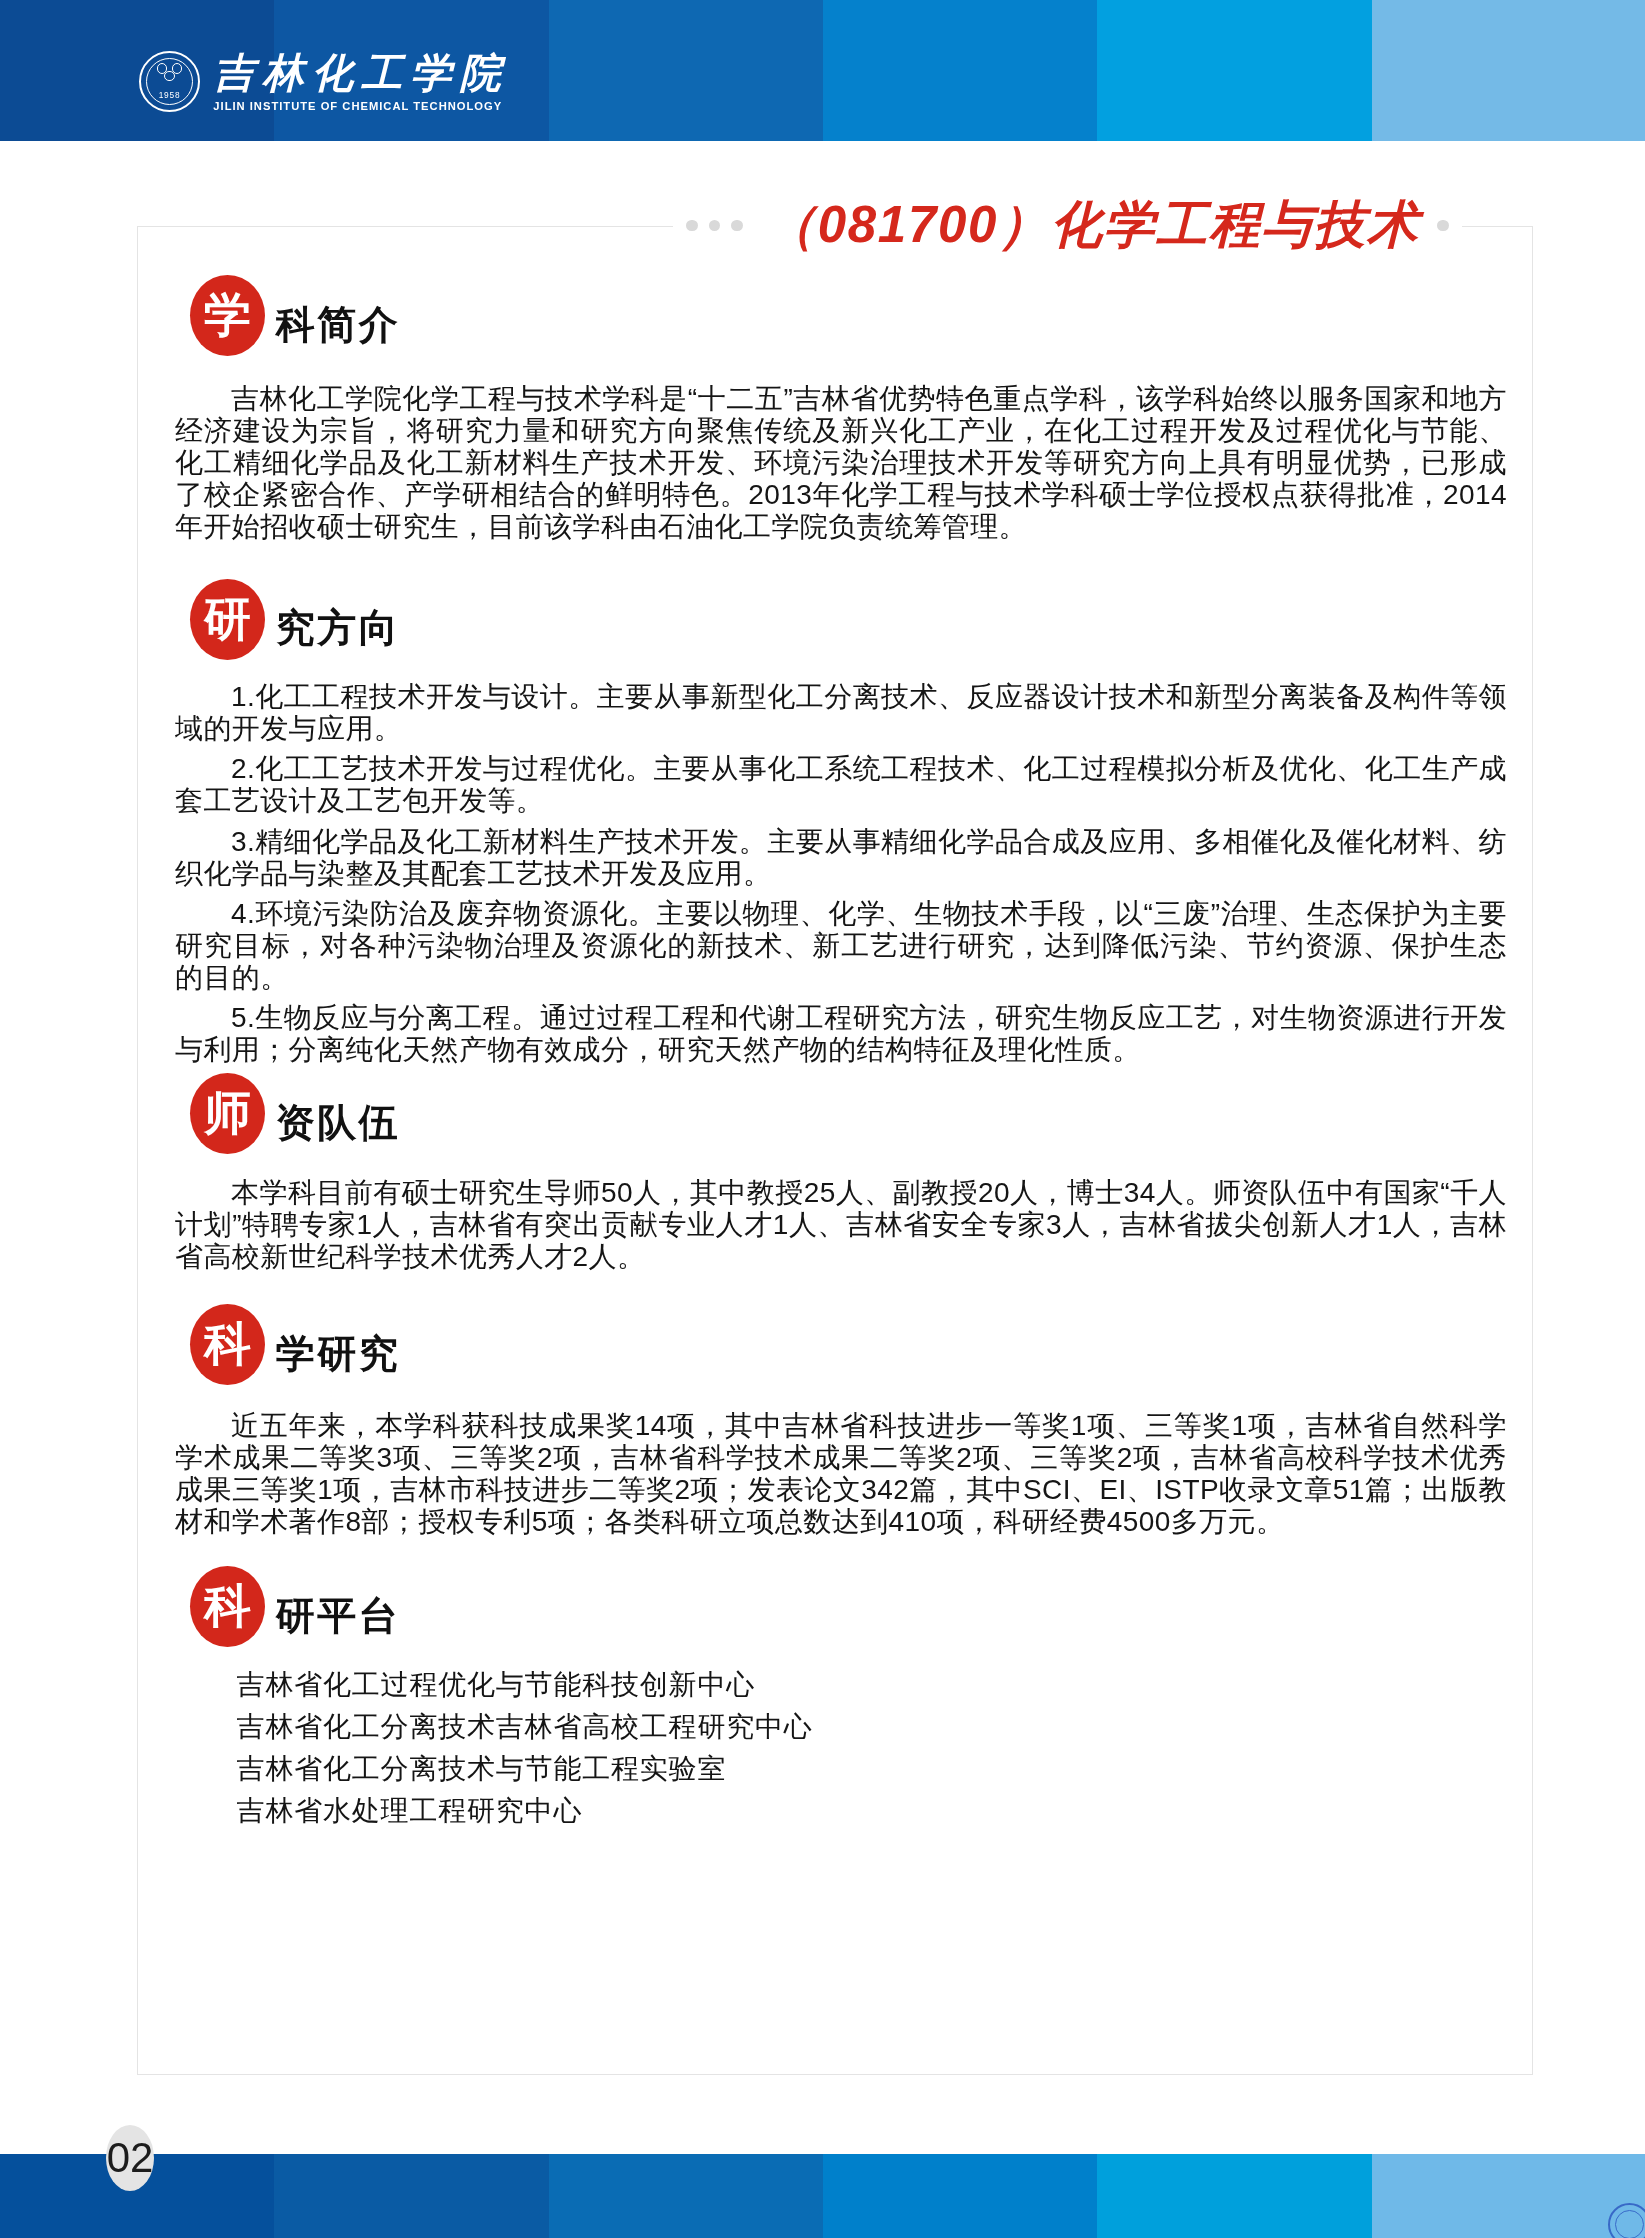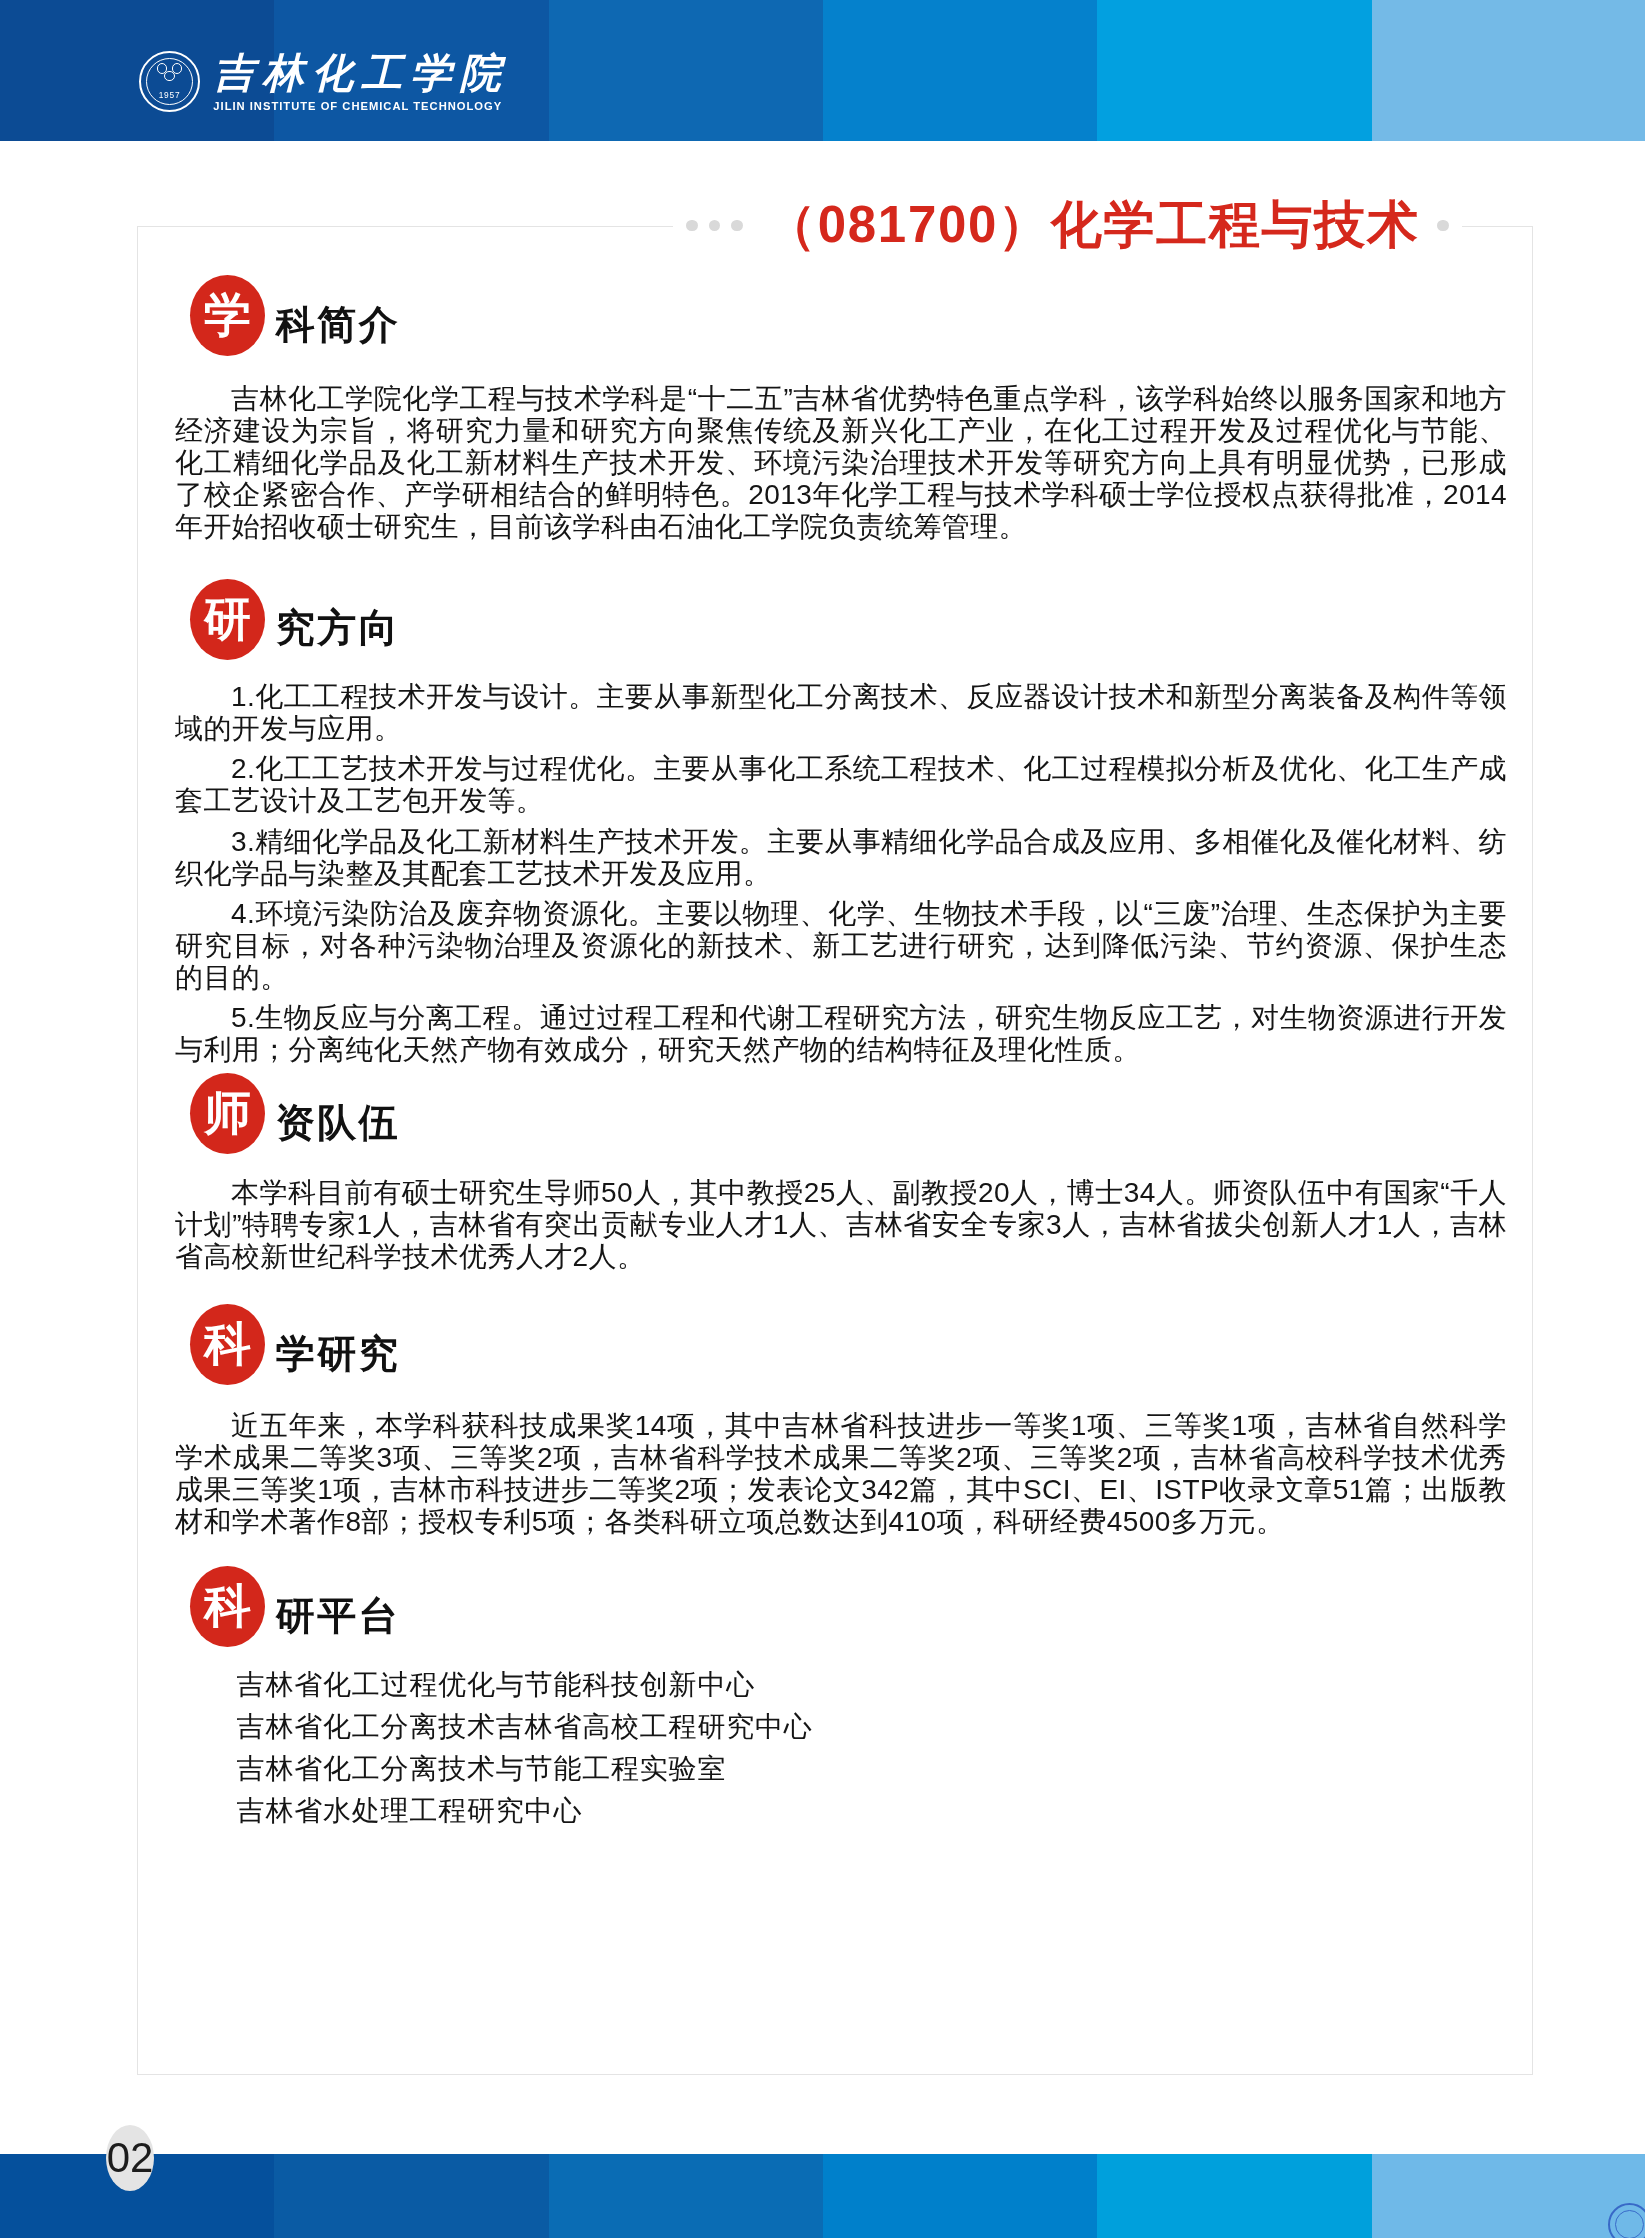--- a/index.html
+++ b/index.html
@@ -16,21 +16,21 @@
   .seal-circles span{width:10.8px;height:10.8px;border:1.7px solid #fff;border-radius:50%;box-sizing:border-box;margin:0 -1.7px;}
   .seal-circles .low{margin-top:7.5px;}
   .seal-year{position:absolute;left:0;bottom:10px;width:100%;text-align:center;font-size:8.3px;color:#ffffff;letter-spacing:0.8px;}
   .logo-text .cn{color:#ffffff;font-size:41px;font-weight:bold;letter-spacing:8.3px;line-height:43px;font-style:italic;}
   .logo-text .en{color:#ffffff;font-size:11.2px;font-weight:bold;letter-spacing:1px;margin-top:5px;}
 
   
   .content-box{position:absolute;left:137px;top:226px;width:1396px;height:1849px;border:1.7px solid #e4e4e4;box-sizing:border-box;padding:48px 25px 0 37px;background:#ffffff;}
   .title-row{position:absolute;top:-36px;right:70px;display:flex;align-items:center;background:#ffffff;padding:0 13.3px;gap:10.8px;}
   .dot{width:11.6px;height:11.6px;border-radius:50%;background:#d9d9d9;flex:0 0 auto;}
-  .page-title{color:#d5281c;font-size:51px;font-weight:bold;letter-spacing:1.7px;white-space:nowrap;margin-left:11.6px;margin-right:6.6px;}
+  .page-title{color:#d5281c;font-size:51px;font-weight:bold;letter-spacing:1.7px;white-space:nowrap;margin-left:11.6px;margin-right:6.6px;font-style:italic;}
 
   .section-head{display:flex;align-items:flex-end;margin-left:15px;}
   .badge{width:75px;height:81px;border-radius:50%;background:#d3271b;color:#ffffff;font-size:47px;font-weight:bold;display:flex;align-items:center;justify-content:center;flex:0 0 auto;}
   .sec-label{font-size:39px;font-weight:700;color:#111111;margin-left:10.8px;padding-bottom:4.1px;letter-spacing:2.5px;}
 
   p.body{font-size:28px;line-height:32px;color:#151515;text-align:justify;text-indent:2em;margin:0;letter-spacing:0.4px;}
   .sec1 .section-head{margin-top:0;}
   .sec1 p.body{margin-top:26.5px;}
   .sec2 .section-head{margin-top:36px;}
   .items{margin-top:21.6px;}
@@ -64,21 +64,21 @@
   </div>
 
   <div class="logo-wrap">
     <div class="seal">
       <div class="seal-inner"></div>
       <div class="seal-circles">
         <span></span>
           <span class="low"></span>
           <span></span>
       </div>
-      <div class="seal-year">1957</div>
+      <div class="seal-year">1958</div>
     </div>
     <div class="logo-text">
       <div class="cn">吉林化工学院</div>
       <div class="en">JILIN INSTITUTE OF CHEMICAL TECHNOLOGY</div>
     </div>
   </div>
 
   <div class="content-box">
 
     <div class="title-row">

